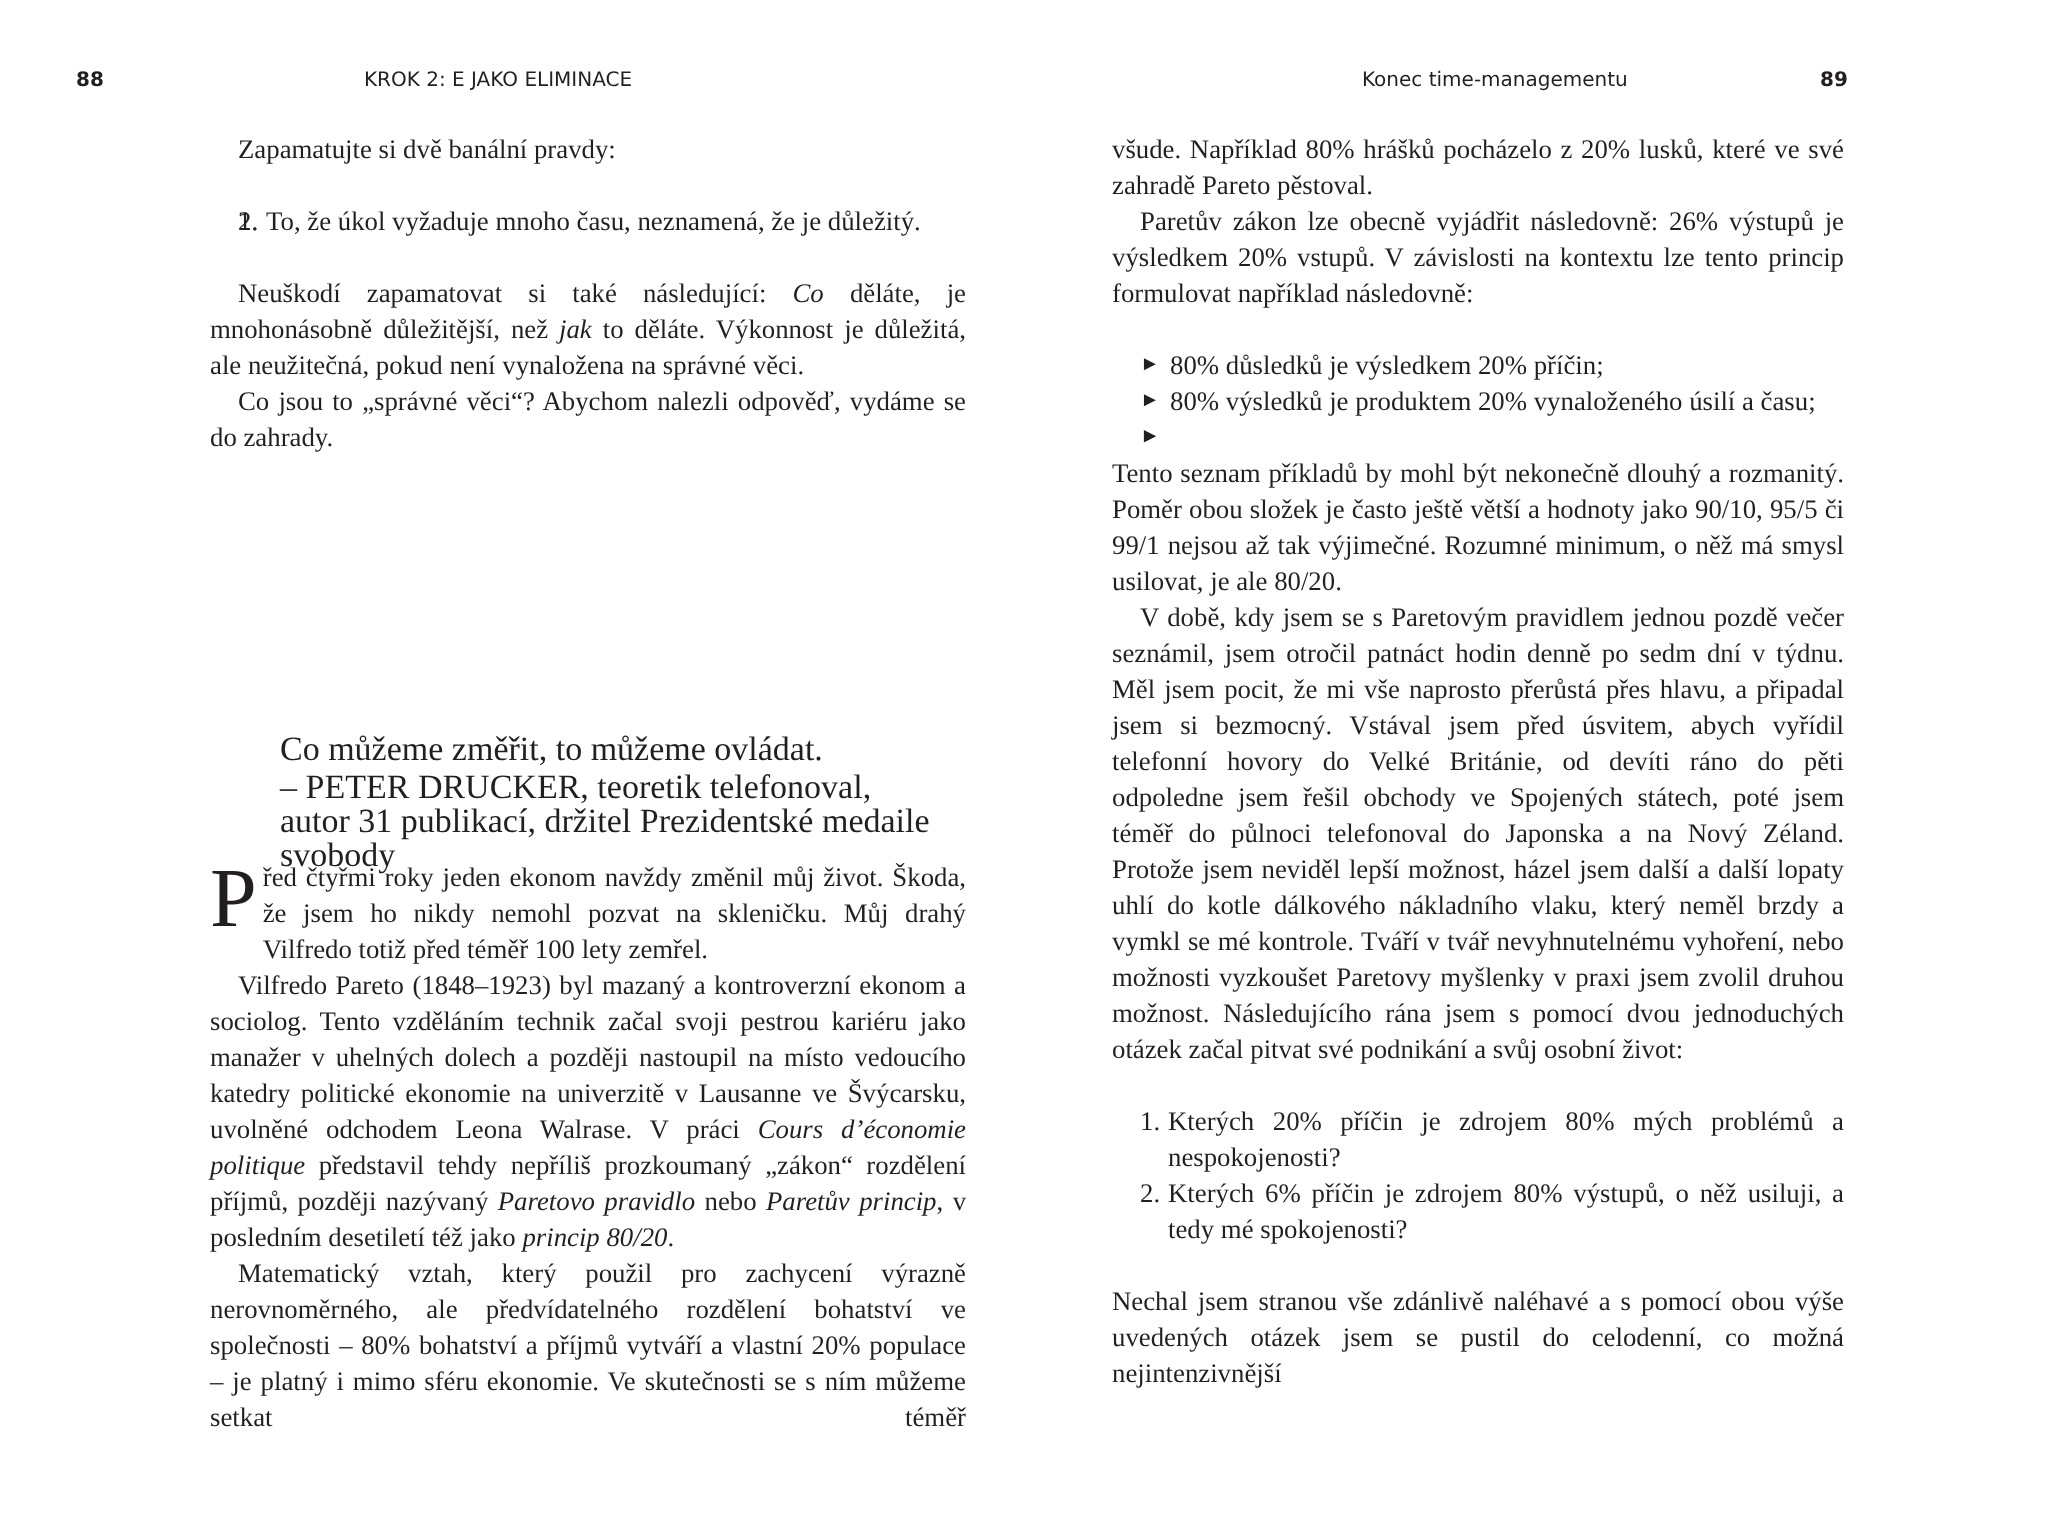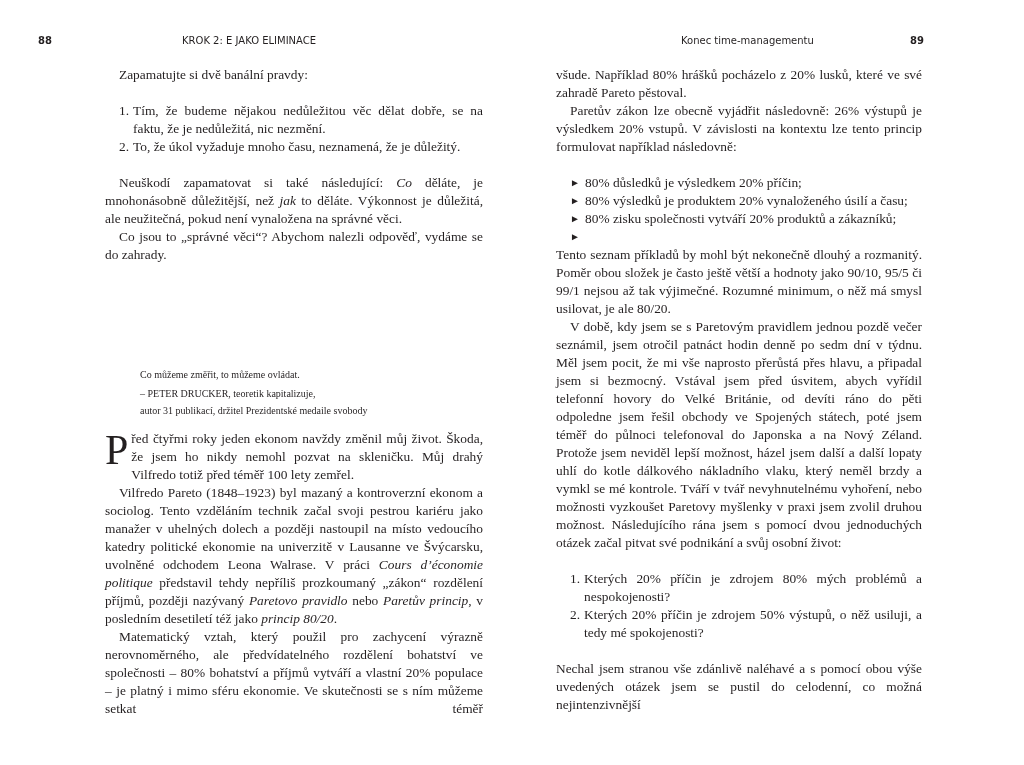--- a/index.html
+++ b/index.html
@@ -15,53 +15,53 @@
   p { margin: 0; }
   p.ind { text-indent: 14px; }
   .gap { height: 18px; }
   ol.numlist { margin: 0; padding: 0; list-style: none; }
   ol.numlist li { position: relative; padding-left: 14px; }
   ol.numlist li .num { position: absolute; left: 0; }
   ul.bullets { margin: 0; padding: 0 0 0 14px; list-style: none; }
   ul.bullets li { position: relative; padding-left: 15px; }
   ul.bullets li .arrow { position: absolute; left: 0; top: 0; font-size: 10px; }
   .section-title { font-family: "Liberation Serif", serif; font-size: 19px; line-height: 24px; text-align: center; margin: 0; font-weight: normal; }
-  .epigraph { margin-left: 35px; font-size: 10px; line-height: 17px; text-align: left; }
+  .epigraph { margin-left: 35px; font-size: 17px; line-height: 17px; text-align: left; }
   .epigraph p { margin: 0; }
   .dropcap { float: left; font-size: 42px; line-height: 34px; margin: 3px 3px 0 0; padding: 0; }
   em { }
   ol.questions { margin: 0; padding: 0 0 0 14px; list-style: none; }
   ol.questions li { position: relative; padding-left: 14px; }
   ol.questions li .num { position: absolute; left: 0; }
 </style>
 </head>
 <body>
 
 <div class="page left">
   <span class="folio" style="left:38px;">88</span>
   <span class="running-head" style="left:182px;">KROK 2: E JAKO ELIMINACE</span>
 
   <div class="text" style="top:66px;">
     <p class="ind">Zapamatujte si dvě banální pravdy:</p>
     <div class="gap"></div>
     <ol class="numlist">
-      <li style="padding-left:28px;"><span class="num" style="left:14px;">1.</span><span>Tím, že budeme nějakou nedůležitou věc dělat dobře, se na faktu, že je nedůležitá, nic nezmění.</span></li>
+      <li style="padding-left:28px;"><span class="num" style="left:14px;">1.</span></li>
       <li style="padding-left:28px;"><span class="num" style="left:14px;">2.</span><span>To, že úkol vyžaduje mnoho času, neznamená, že je důležitý.</span></li>
     </ol>
     <div class="gap"></div>
     <p class="ind"><span>Neuškodí zapamatovat si také následující: </span><em>Co</em><span> děláte, je mnohonásobně důležitější, než </span><em>jak</em><span> to děláte. Výkonnost je důležitá, ale neužitečná, pokud není vynaložena na správné věci.</span></p>
     <p class="ind">Co jsou to „správné věci“? Abychom nalezli odpověď, vydáme se do zahrady.</p>
   </div>
 
   <div class="text" style="top:303px;">
   </div>
 
   <div class="text epigraph" style="top:366px; left:101px; width:360px;">
     <p style="margin-bottom:2px;">Co můžeme změřit, to můžeme ovládat.</p>
-    <p>– PETER DRUCKER, teoretik kapitalizuje,</p>
+    <p>– PETER DRUCKER, teoretik telefonoval,</p>
     <p>autor 31 publikací, držitel Prezidentské medaile svobody</p>
   </div>
 
   <div class="text" style="top:430px;">
     <p><span class="dropcap">P</span><span>řed čtyřmi roky jeden ekonom navždy změnil můj život. Škoda, že jsem ho nikdy nemohl pozvat na skleničku. Můj drahý Vilfredo totiž před téměř 100 lety zemřel.</span></p>
     <p class="ind"><span>Vilfredo Pareto (1848–1923) byl mazaný a kontroverzní ekonom a sociolog. Tento vzděláním technik začal svoji pestrou kariéru jako manažer v uhelných dolech a později nastoupil na místo vedoucího katedry politické ekonomie na univerzitě v Lausanne ve Švýcarsku, uvolněné odchodem Leona Walrase. V práci </span><em>Cours d’économie politique</em><span> představil tehdy nepříliš prozkoumaný „zákon“ rozdělení příjmů, později nazývaný </span><em>Paretovo pravidlo</em><span> nebo </span><em>Paretův princip</em><span>, v posledním desetiletí též jako </span><em>princip 80/20</em><span>.</span></p>
     <p class="ind" style="text-align-last: justify;">Matematický vztah, který použil pro zachycení výrazně nerovnoměrného, ale předvídatelného rozdělení bohatství ve společnosti – 80% bohatství a příjmů vytváří a vlastní 20% populace – je platný i mimo sféru ekonomie. Ve skutečnosti se s ním můžeme setkat téměř</p>
   </div>
 </div>
 
@@ -69,27 +69,27 @@
   <span class="running-head" style="left:165px;">Konec time-managementu</span>
   <span class="folio" style="left:394px;">89</span>
 
   <div class="text" style="top:66px;">
     <p>všude. Například 80% hrášků pocházelo z 20% lusků, které ve své zahradě Pareto pěstoval.</p>
     <p class="ind">Paretův zákon lze obecně vyjádřit následovně: 26% výstupů je výsledkem 20% vstupů. V závislosti na kontextu lze tento princip formulovat například následovně:</p>
     <div class="gap"></div>
     <ul class="bullets">
       <li><span class="arrow">►</span><span>80% důsledků je výsledkem 20% příčin;</span></li>
       <li><span class="arrow">►</span><span>80% výsledků je produktem 20% vynaloženého úsilí a času;</span></li>
-      <li><span class="arrow">►</span><span>80% zisku společnosti vytváří 20% produktů a zákazníků;</span></li>
+      <li><span class="arrow">►</span></li>
       <li><span class="arrow">►</span></li>
     </ul>
     <div class="gap"></div>
     <p>Tento seznam příkladů by mohl být nekonečně dlouhý a rozmanitý. Poměr obou složek je často ještě větší a hodnoty jako 90/10, 95/5 či 99/1 nejsou až tak výjimečné. Rozumné minimum, o něž má smysl usilovat, je ale 80/20.</p>
     <p class="ind">V době, kdy jsem se s Paretovým pravidlem jednou pozdě večer seznámil, jsem otročil patnáct hodin denně po sedm dní v týdnu. Měl jsem pocit, že mi vše naprosto přerůstá přes hlavu, a připadal jsem si bezmocný. Vstával jsem před úsvitem, abych vyřídil telefonní hovory do Velké Británie, od devíti ráno do pěti odpoledne jsem řešil obchody ve Spojených státech, poté jsem téměř do půlnoci telefonoval do Japonska a na Nový Zéland. Protože jsem neviděl lepší možnost, házel jsem další a další lopaty uhlí do kotle dálkového nákladního vlaku, který neměl brzdy a vymkl se mé kontrole. Tváří v tvář nevyhnutelnému vyhoření, nebo možnosti vyzkoušet Paretovy myšlenky v praxi jsem zvolil druhou možnost. Následujícího rána jsem s pomocí dvou jednoduchých otázek začal pitvat své podnikání a svůj osobní život:</p>
     <div class="gap"></div>
     <ol class="questions">
       <li><span class="num">1.</span><span>Kterých 20% příčin je zdrojem 80% mých problémů a nespokojenosti?</span></li>
-      <li><span class="num">2.</span><span>Kterých 20% příčin je zdrojem 50% výstupů, o něž usiluji, a tedy mé spokojenosti?</span></li>
+      <li><span class="num">2.</span><span>Kterých 6% příčin je zdrojem 80% výstupů, o něž usiluji, a tedy mé spokojenosti?</span></li>
     </ol>
     <div class="gap"></div>
     <p style="text-align-last: justify;">Nechal jsem stranou vše zdánlivě naléhavé a s pomocí obou výše uvedených otázek jsem se pustil do celodenní, co možná nejintenzivnější</p>
   </div>
 </div>
 
 </body></html>

